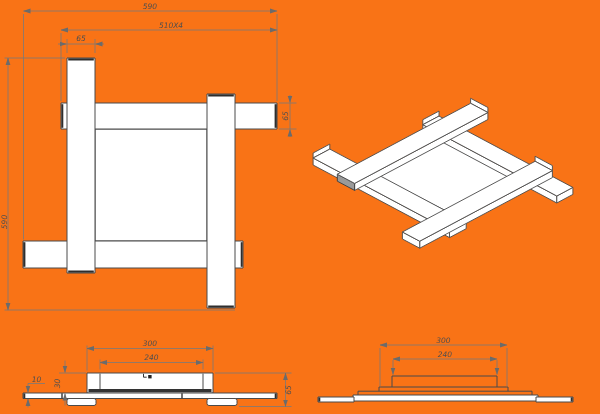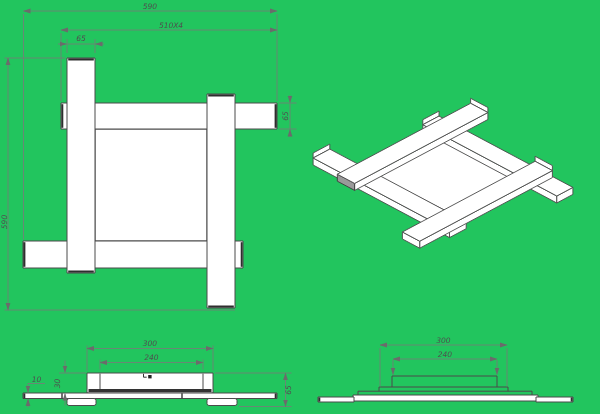--- a/index.html
+++ b/index.html
@@ -1,16 +1,16 @@
 <!DOCTYPE html>
 <html><head>
 <meta charset="utf-8">
 <style>
   html,body{margin:0;padding:0;background:#ffffff;}
-  .page{position:relative;width:600px;height:414px;background:#22c55e;overflow:hidden;
+  .page{position:relative;width:600px;height:414px;background:#f97316;overflow:hidden;
         font-family:"DejaVu Sans",sans-serif;}
   svg{display:block}
   .s  {fill:#ffffff;stroke:#4b4b4b;stroke-width:1;stroke-linejoin:round;}
   .sn {fill:none;stroke:#4b4b4b;stroke-width:1;stroke-linejoin:round;}
   .iso{fill:#ffffff;stroke:#4a4a4a;stroke-width:0.9;stroke-linejoin:round;}
   .isod{fill:#9a9a9a;stroke:#3a3a3a;stroke-width:0.9;}
   .d  {fill:none;stroke:#7a7a7a;stroke-width:0.8;}
   .c  {fill:none;stroke:#2e2e2e;stroke-width:2.2;}
   .c2 {fill:none;stroke:#2e2e2e;stroke-width:2;}
   .strip{fill:none;stroke:#333333;stroke-width:3;}

